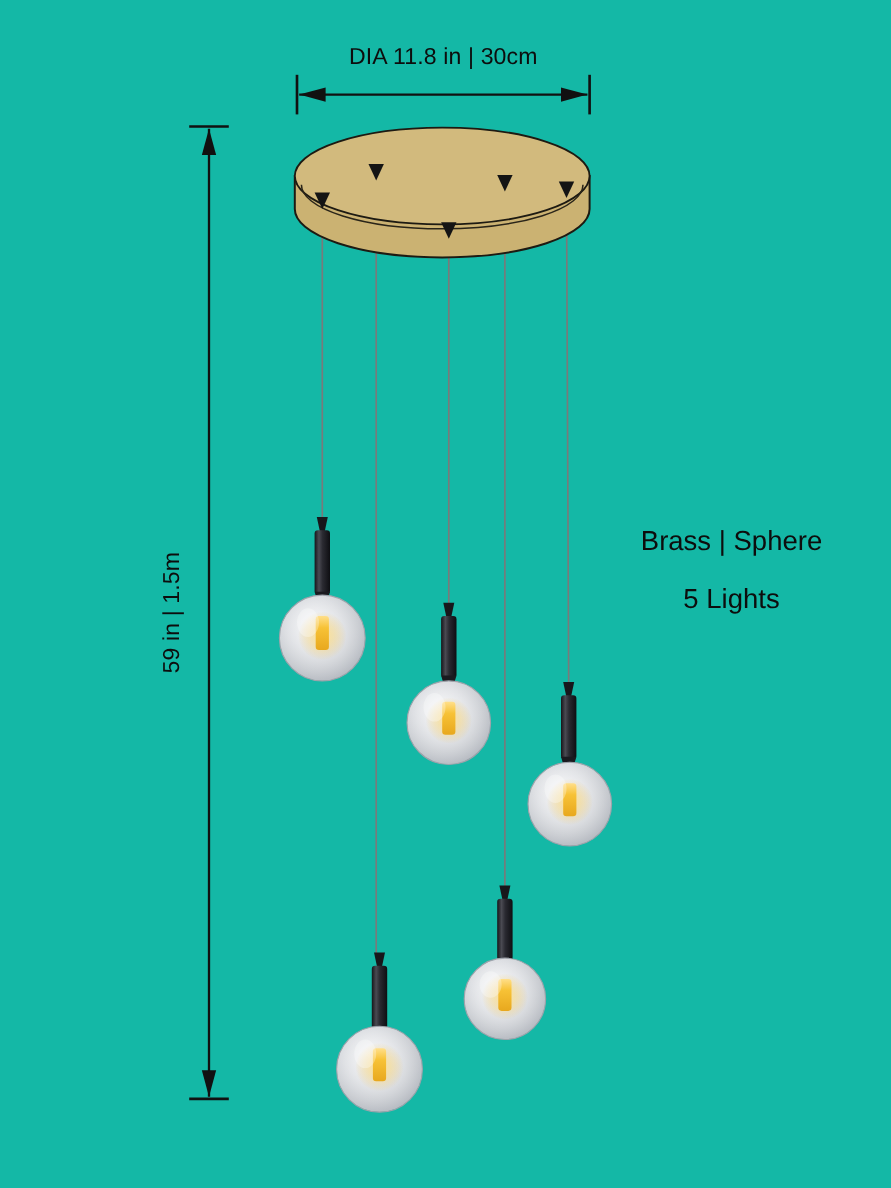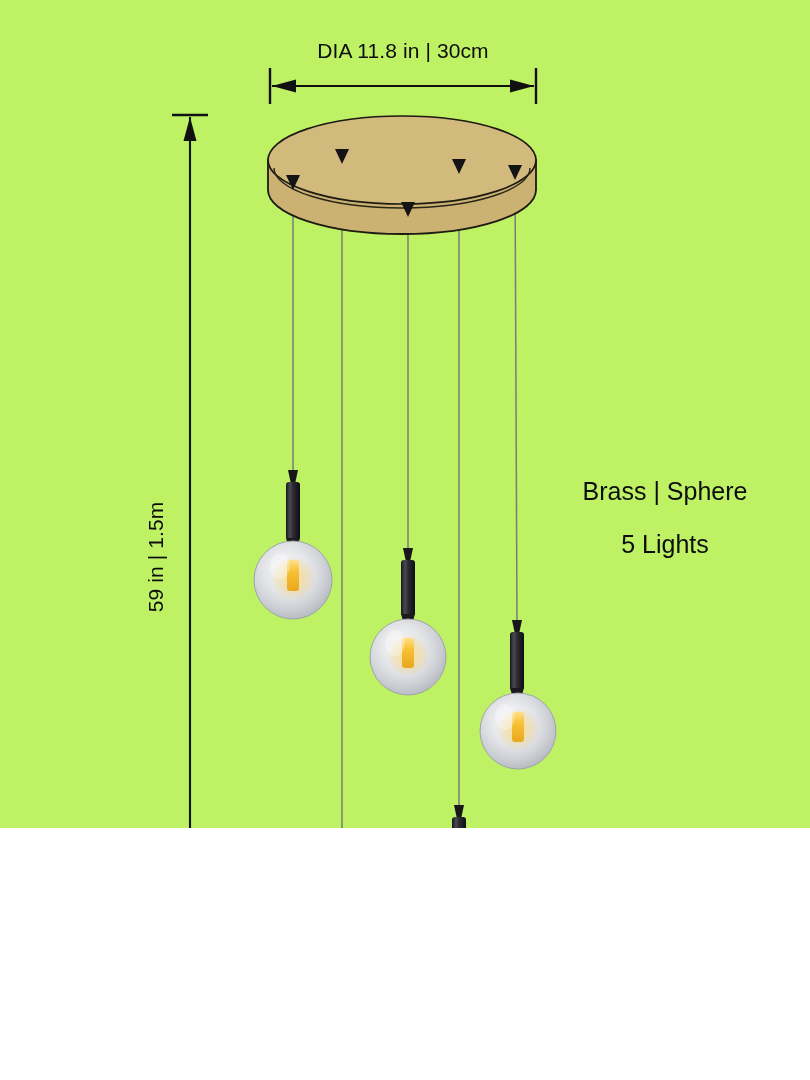--- a/index.html
+++ b/index.html
@@ -8,22 +8,22 @@
     padding: 0;
     background: #ffffff;
   }
   body {
     font-family: "Liberation Sans", sans-serif;
     -webkit-font-smoothing: antialiased;
   }
   #stage {
     position: relative;
     width: 810px;
-    height: 828px;
-    background: #bef264;
+    height: 1080px;
+    background: #14b8a6;
     overflow: hidden;
   }
   svg.diagram {
     position: absolute;
     left: 0;
     top: 0;
     width: 810px;
     height: 1080px;
     display: block;
   }

